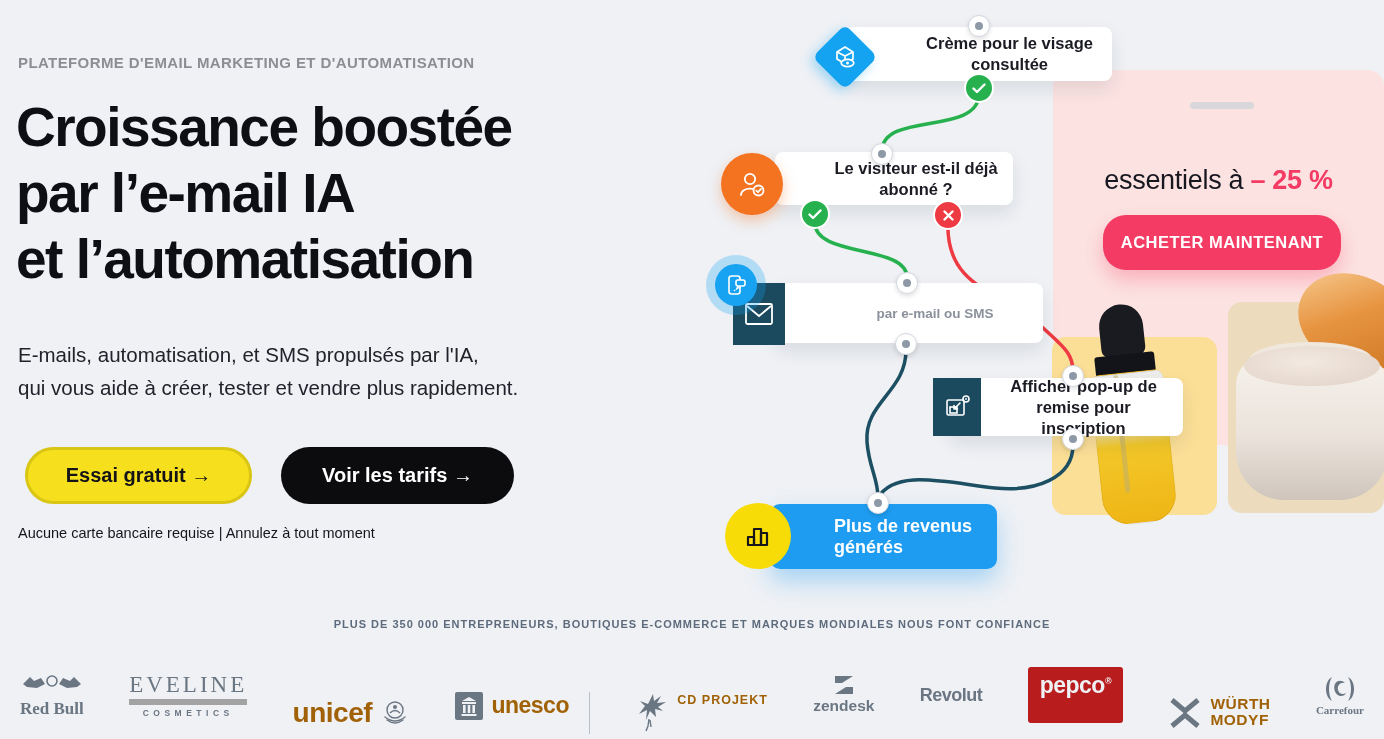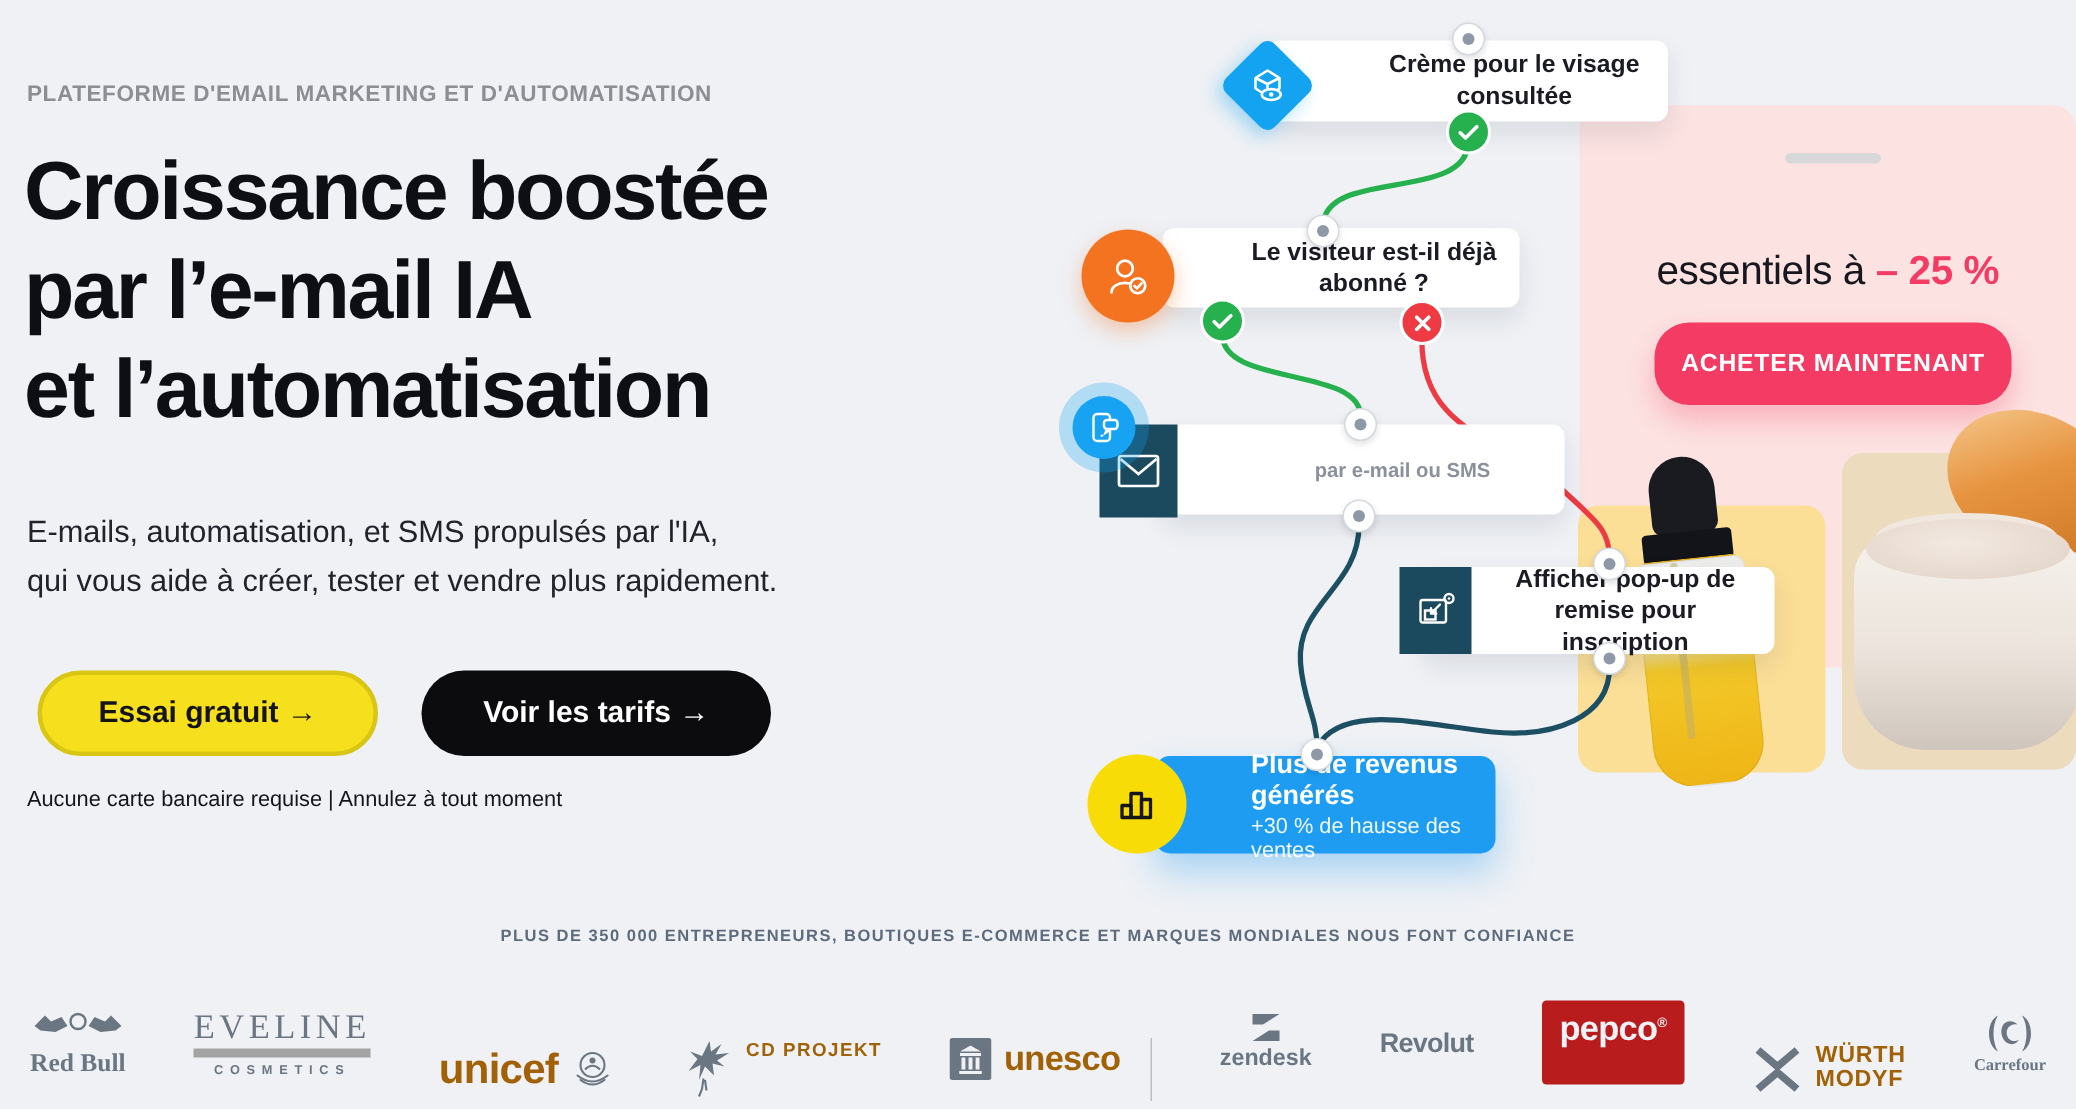--- a/index.html
+++ b/index.html
@@ -210,21 +210,20 @@
     <rect x="4" y="7" width="17" height="15" rx="1.5"></rect>
     <rect x="7" y="14" width="7" height="6"></rect>
     <path d="M17 10 L11 16 M11 12.5 L11 16 L14.5 16" stroke-linecap="round" stroke-linejoin="round"></path>
     <circle cx="23" cy="6" r="3"></circle>
     <circle cx="23" cy="6" r=".9" fill="#fff" stroke="none"></circle>
   </svg>
 </div>
 
 <div class="abs card-result">
   <span class="result-l1">Plus de revenus générés</span>
-  <span class="result-l2">+30 % de hausse des ventes</span>
 </div>
 <div class="abs circle-yellow">
   <svg width="30" height="30" viewBox="0 0 30 30" fill="none" stroke="#15151a" stroke-width="2.2" stroke-linejoin="round">
     <rect x="5" y="16" width="6" height="8"></rect>
     <rect x="11" y="8" width="7" height="16"></rect>
     <rect x="18" y="12" width="6" height="12"></rect>
   </svg>
 </div>
 
 <div class="abs dot" style="left:968px; top:15px;"></div>
@@ -274,40 +273,40 @@
     <svg width="30" height="30" viewBox="0 0 30 30" fill="none" stroke="#6b7683" stroke-width="1.4">
       <circle cx="15" cy="13" r="8"></circle>
       <circle cx="15" cy="10" r="2" fill="#6b7683" stroke="none"></circle>
       <path d="M10 16 Q15 11 20 16"></path>
       <path d="M5 20 Q15 28 25 20" stroke-linecap="round"></path>
       <path d="M7 23 Q15 29 23 23" stroke-linecap="round"></path>
     </svg>
   </div>
 
   <div class="logo-row">
-    <svg width="34" height="40" viewBox="0 0 34 40" fill="#6b7683">
-      <path d="M18 1 L19 8 L26 3 L22 10 L31 9 L23 14 L28 18 L20 16 L21 24 L15 18 L11 27 L12 17 L4 21 L10 13 L5 8 L13 11 Z"></path>
-      <path d="M14 26 L13 33 L11 38 M15 27 L16 34" stroke="#6b7683" stroke-width="1.4" fill="none"></path>
-    </svg>
-    <span class="cdp-text">CD PROJEKT</span>
-  </div>
-
-  <div class="logo-row">
     <svg width="28" height="28" viewBox="0 0 28 28">
       <rect x="0" y="0" width="28" height="28" rx="2" fill="#6b7683"></rect>
       <path d="M7 9 L14 5 L21 9 Z M7 10 H21 V12 H7 Z" fill="#eff1f5"></path>
       <rect x="8" y="13" width="2.6" height="8" fill="#eff1f5"></rect>
       <rect x="12.7" y="13" width="2.6" height="8" fill="#eff1f5"></rect>
       <rect x="17.4" y="13" width="2.6" height="8" fill="#eff1f5"></rect>
       <rect x="6.5" y="22" width="15" height="2" fill="#eff1f5"></rect>
     </svg>
     <span class="unesco-text">unesco</span>
     <span class="divider"></span>
   </div>
 
+  <div class="logo-row">
+    <svg width="34" height="40" viewBox="0 0 34 40" fill="#6b7683">
+      <path d="M18 1 L19 8 L26 3 L22 10 L31 9 L23 14 L28 18 L20 16 L21 24 L15 18 L11 27 L12 17 L4 21 L10 13 L5 8 L13 11 Z"></path>
+      <path d="M14 26 L13 33 L11 38 M15 27 L16 34" stroke="#6b7683" stroke-width="1.4" fill="none"></path>
+    </svg>
+    <span class="cdp-text">CD PROJEKT</span>
+  </div>
+
   <div class="logo">
     <svg width="28" height="20" viewBox="0 0 28 20" fill="#6b7683">
       <path d="M5 1 H23 L12 8 H5 Z"></path>
       <path d="M23 19 H5 L16 12 H23 Z"></path>
     </svg>
     <span class="zen-text">zendesk</span>
   </div>
 
   <div class="logo">
     <span class="revolut-text">Revolut</span>

